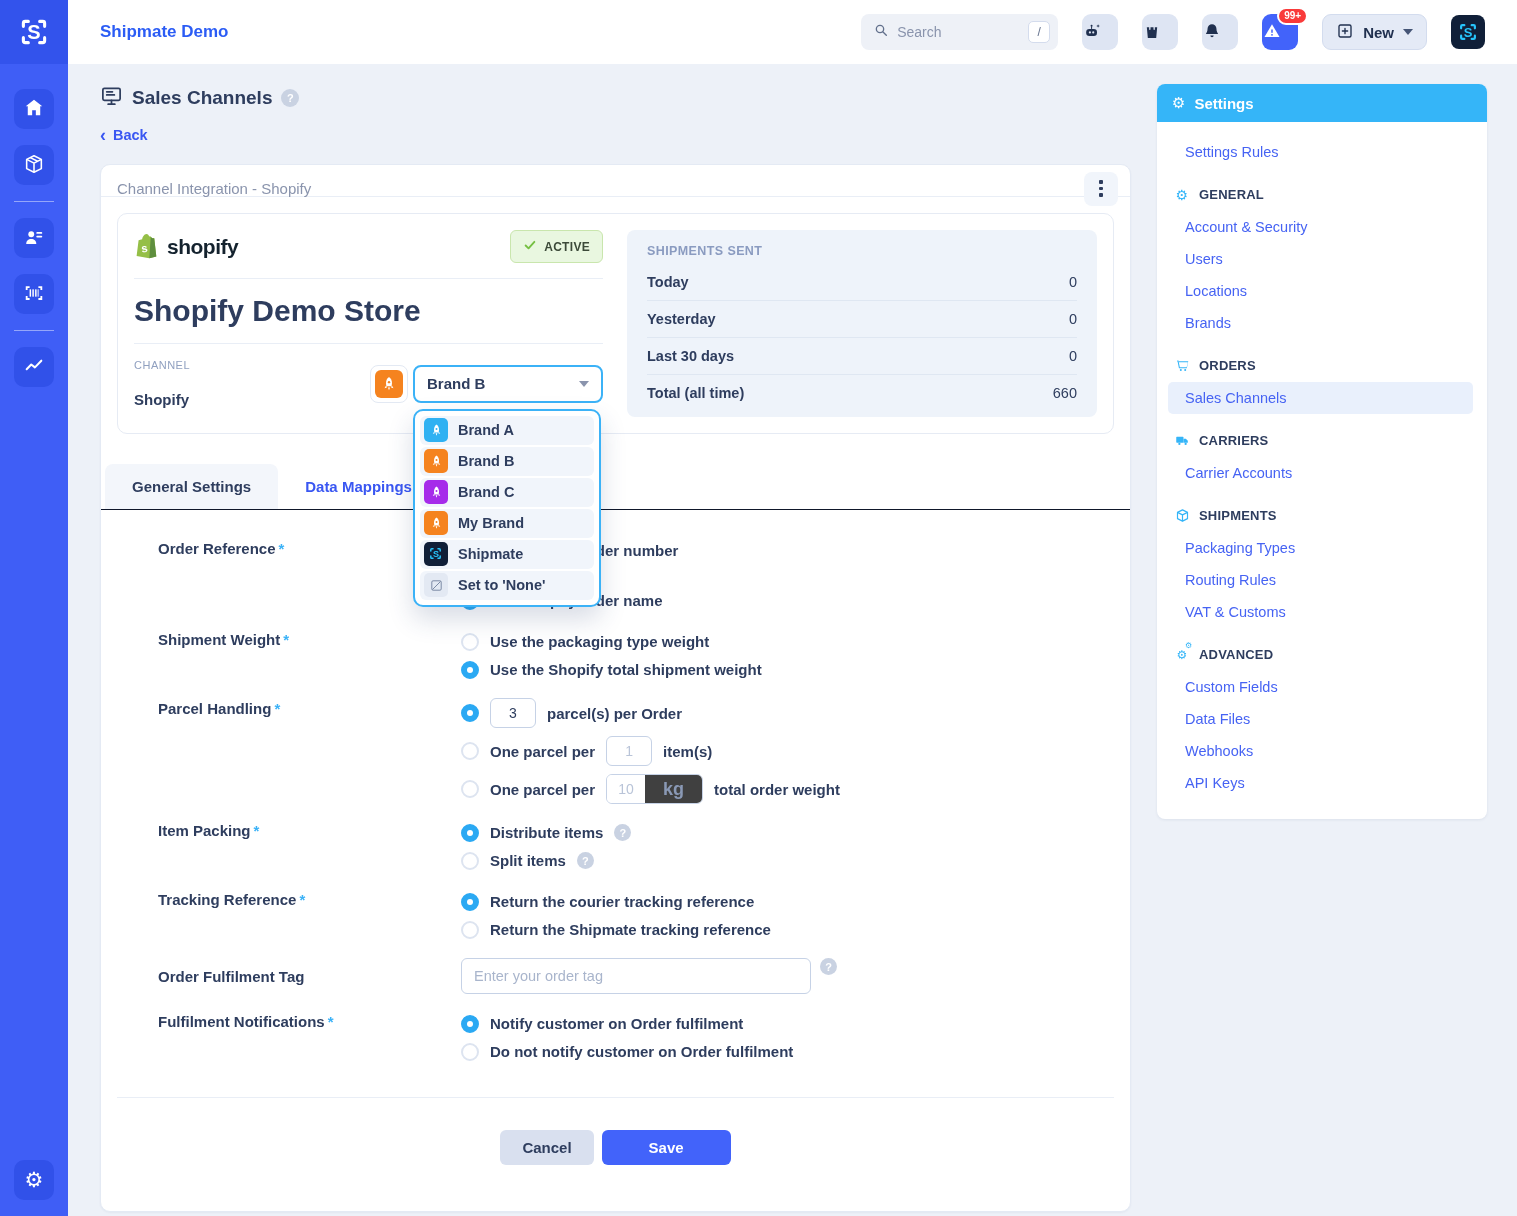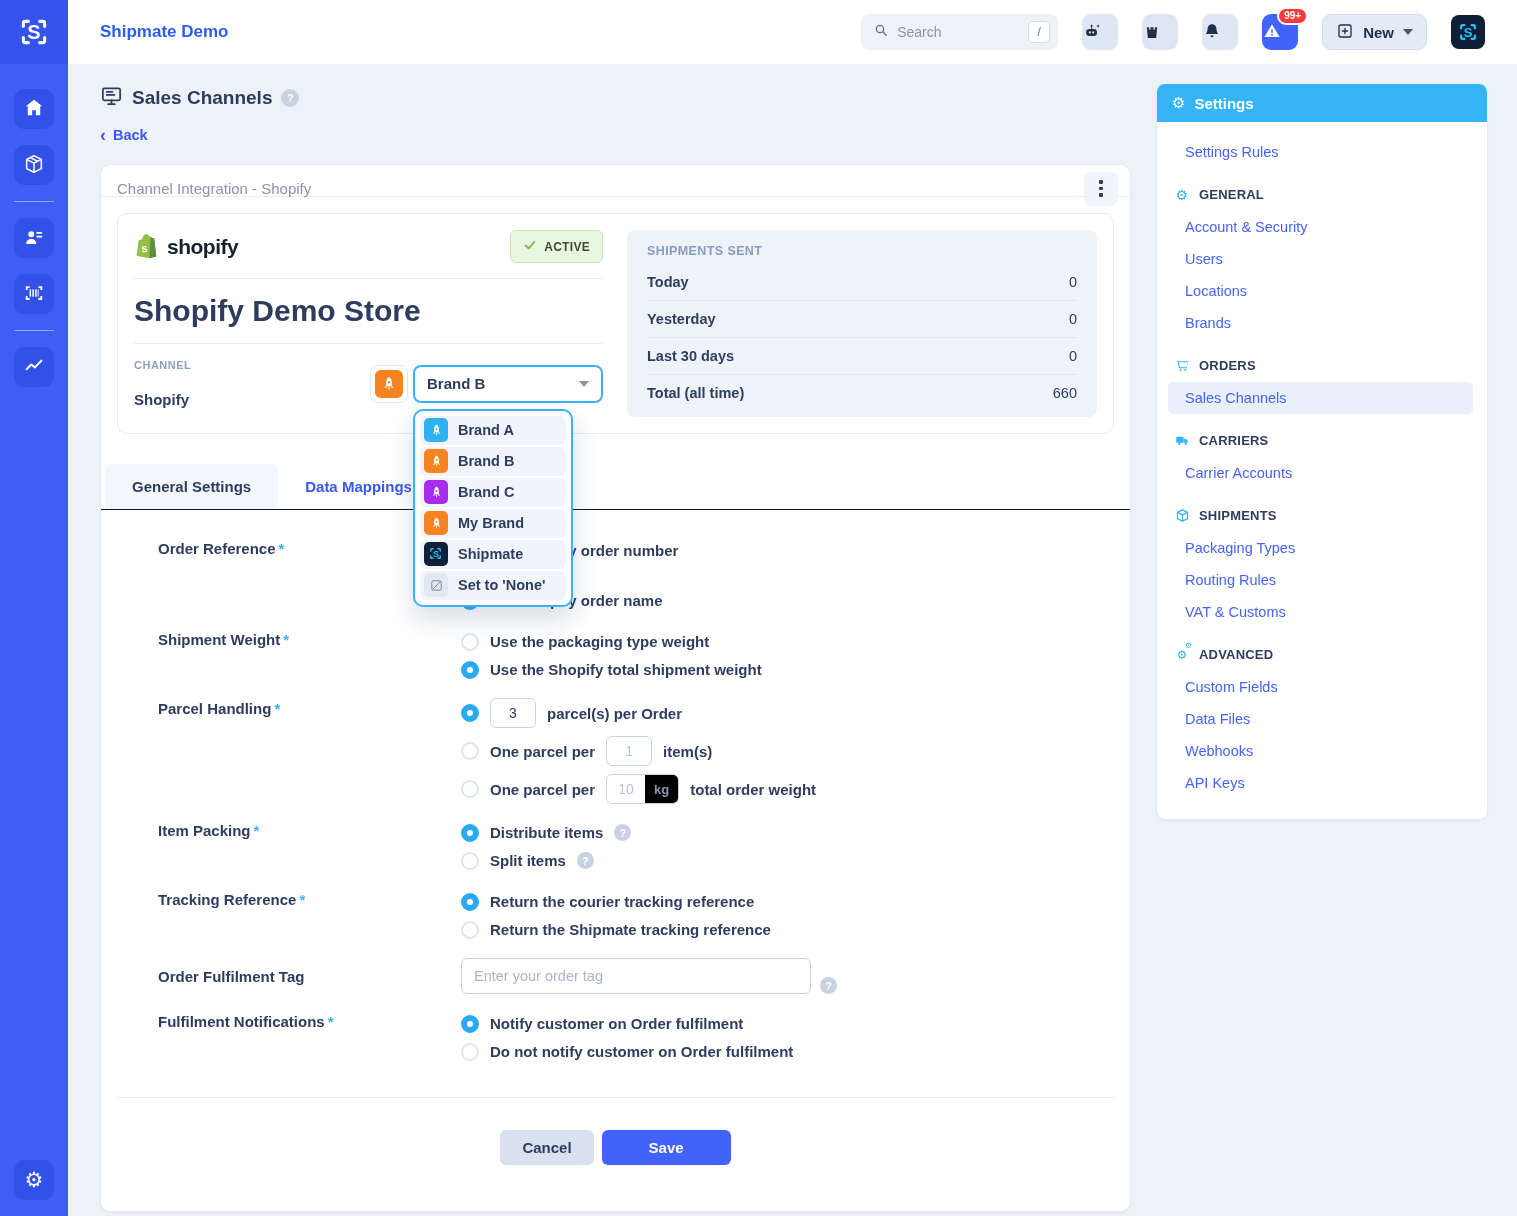--- a/index.html
+++ b/index.html
@@ -62,35 +62,35 @@
   .summary-left{flex:1;min-width:0}
   .row1{display:flex;align-items:center;justify-content:space-between}
   .shopify-logo{display:flex;align-items:center;gap:6px}
   .shopify-logo svg{width:27px;height:29px}
   .shopify-word{font-size:21px;font-weight:bold;color:#14222E;letter-spacing:-.5px}
   .active-badge{display:inline-flex;align-items:center;gap:7px;background:#E9F7E0;border:1px solid #C9E6AD;border-radius:6px;padding:7px 12px;font-size:12px;font-weight:bold;color:#3C4A39;letter-spacing:.3px}
   .active-badge svg{width:14px;height:14px}
   .hr{border:none;border-top:1px solid #E9EEF6;margin:15px 0}
   .store-name{font-size:30px;font-weight:bold;color:#2E3D5E;margin:2px 0 4px}
   .channel-row{margin-top:14px;display:flex;align-items:center;justify-content:space-between}
-  .channel-label{font-size:11px;font-weight:bold;color:#90A0C0;letter-spacing:.5px;margin-bottom:20px}
+  .channel-label{font-size:11px;font-weight:normal;color:#90A0C0;letter-spacing:.5px;margin-bottom:20px}
   .channel-value{font-size:15px;font-weight:bold;color:#2E3D5E}
   .brand-group{display:flex;align-items:center;gap:5px}
   .rocket-wrap{width:38px;height:38px;border:1px solid #E3E9F3;border-radius:8px;background:#fff;display:flex;align-items:center;justify-content:center}
   .tile{width:28px;height:28px;border-radius:6px;display:flex;align-items:center;justify-content:center;flex:none}
   .tile svg{width:18px;height:18px}
   .tile-orange{background:#F5831F;color:#F5831F}
   .tile-cyan{background:#2FB1F2;color:#2FB1F2}
   .tile-purple{background:#A62BEA;color:#A62BEA}
   .tile-navy{background:#101F38;color:#27C4FB}
   .tile-gray{background:#E3E9F3;color:#7C8AA5}
   .select-wrap{position:relative}
   .select{width:190px;height:38px;border:2px solid #3BB2F7;border-radius:8px;background:#fff;display:flex;align-items:center;justify-content:space-between;padding:0 12px;font-size:15px;font-weight:bold;color:#2E3D5E}
   .select .caret{border-top-color:#8A94AD}
-  .dropdown{position:absolute;top:calc(100% + 6px);left:0;width:160px;background:#fff;border:2px solid #3BB2F7;border-radius:10px;padding:5px;display:flex;flex-direction:column;gap:2px;z-index:40;box-shadow:0 12px 26px rgba(40,60,110,.18)}
+  .dropdown{position:absolute;top:calc(100% + 6px);left:0;width:188px;background:#fff;border:2px solid #3BB2F7;border-radius:10px;padding:5px;display:flex;flex-direction:column;gap:2px;z-index:40;box-shadow:0 12px 26px rgba(40,60,110,.18)}
   .dd-item{height:29px;display:flex;align-items:center;gap:10px;background:#F1F5FB;border-radius:6px;padding:0 4px;font-size:14.5px;font-weight:bold;color:#2E3D5E}
   .dd-item .tile{width:24px;height:24px;border-radius:5px}
   .dd-item .tile svg{width:15px;height:15px}
   .dd-item .slogo{width:16px;height:16px;font-size:9px}
 
   .shipments-panel{width:470px;flex:none;background:#EEF3FA;border-radius:8px;padding:14px 20px 6px}
   .sp-title{font-size:12.5px;font-weight:bold;color:#8A9BC0;letter-spacing:.4px;padding-bottom:6px}
   .sp-row{display:flex;align-items:center;justify-content:space-between;padding:10px 0;border-bottom:1px solid #DFE7F2;font-size:14.5px}
   .sp-row:last-child{border-bottom:none}
   .sp-label{font-weight:bold;color:#2E3D5E}
@@ -109,22 +109,22 @@
   .radio{display:flex;align-items:center;gap:11px;min-height:25px;margin-bottom:3px;font-size:15px;font-weight:bold;color:#2E3D5E;cursor:pointer}
   .rdot{width:18px;height:18px;border-radius:50%;border:2px solid #DDE4F0;background:#fff;flex:none;position:relative}
   .radio.sel .rdot{border-color:#2BA9F3;background:#2BA9F3}
   .radio.sel .rdot::after{content:"";position:absolute;width:6px;height:6px;border-radius:50%;background:#fff;left:4px;top:4px}
   .gap-top{margin-top:25px}
   .num-input{width:46px;height:30px;border:1.5px solid #C6D2E6;border-radius:6px;text-align:center;font-size:14px;color:#2E3D5E;background:#fff}
   .num-input::placeholder{color:#B9C4D8}
   .kg-wrap{display:inline-flex;border:1.5px solid #C6D2E6;border-radius:6px;overflow:hidden;height:30px}
   .kg-wrap input{width:38px;border:none;text-align:center;font-size:14px;color:#2E3D5E}
   .kg-wrap input::placeholder{color:#B9C4D8}
-  .kg{background:#000000;color:#8A99B5;font-size:13px;display:flex;align-items:center;padding:0 9px}
-  .tag-row{display:flex;align-items:flex-end}
+  .kg{background:#404040;color:#8A99B5;font-size:18px;display:flex;align-items:center;padding:0 18px}
+  .tag-row{display:flex;align-items:flex-start}
   .tag-input{width:350px;height:36px;border:1.5px solid #C6D2E6;border-radius:6px;padding:0 12px;font-size:14.5px;color:#2E3D5E}
   .tag-input::placeholder{color:#A9B5CC}
   .actions{margin:30px 16px 0;border-top:1px solid #E9EEF6;padding:32px 0 46px;display:flex;justify-content:center;gap:8px}
   .btn{height:35px;border-radius:6px;font-size:15px;font-weight:bold;padding:0 22px}
   .btn-cancel{background:#D9E0EF;color:#2E3D5E}
   .btn-save{background:#4263FA;color:#fff;padding:0 47px}
 
   
   .settings-panel{width:330px;flex:none;background:#fff;border-radius:8px;box-shadow:0 1px 3px rgba(30,50,90,.08);padding-bottom:20px}
   .sp-head{height:38px;background:#35B5F8;border-radius:8px 8px 0 0;display:flex;align-items:center;gap:9px;padding:0 15px;color:#fff;font-size:15px;font-weight:bold}

